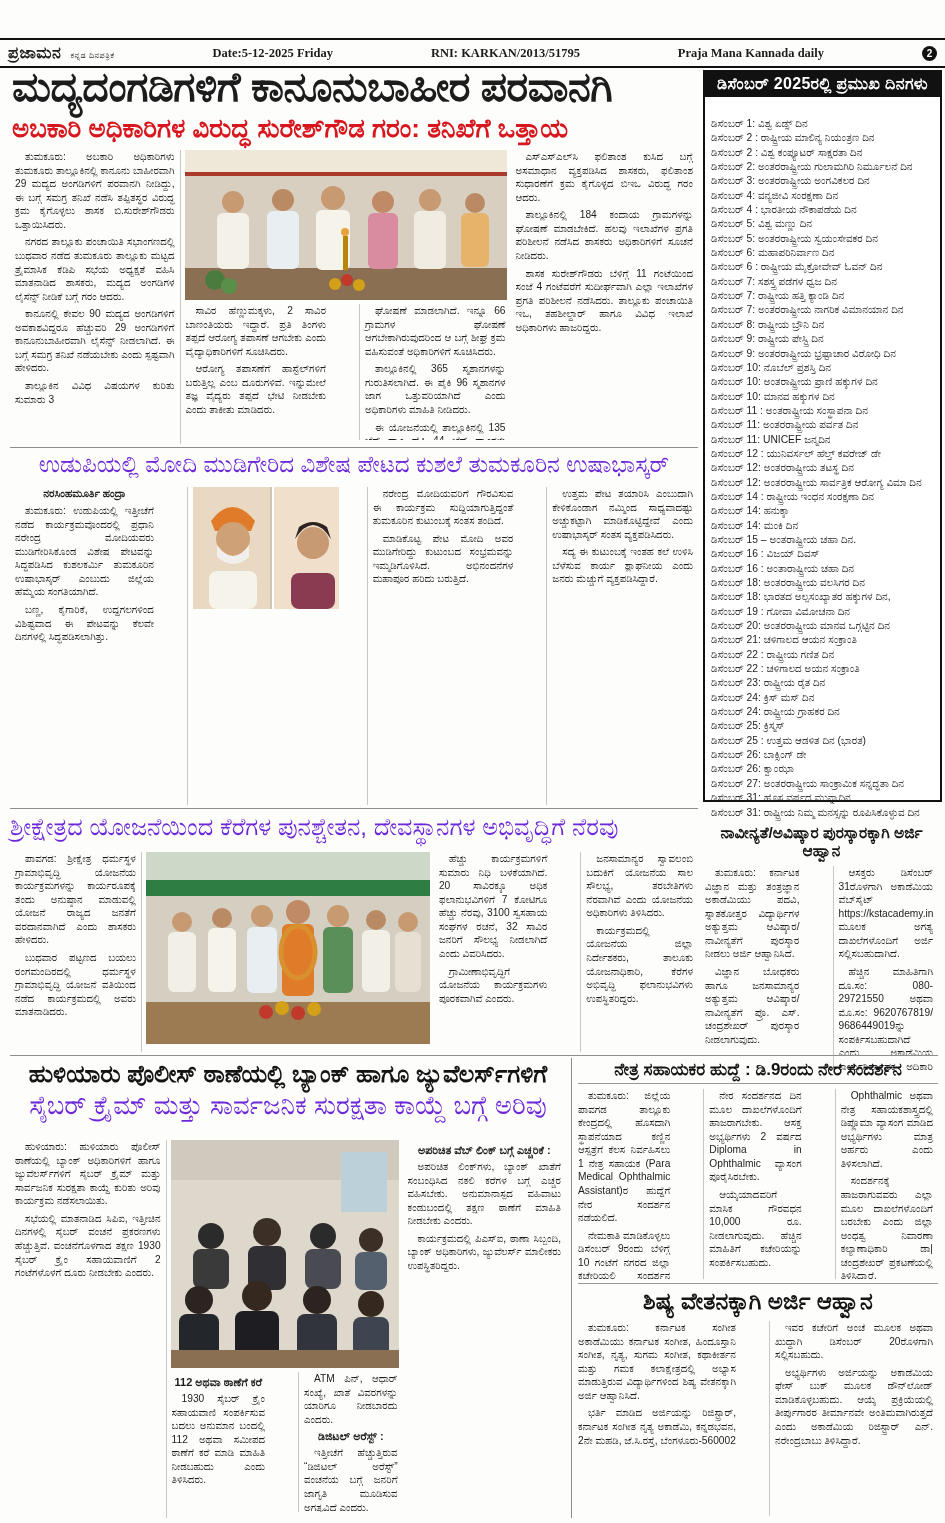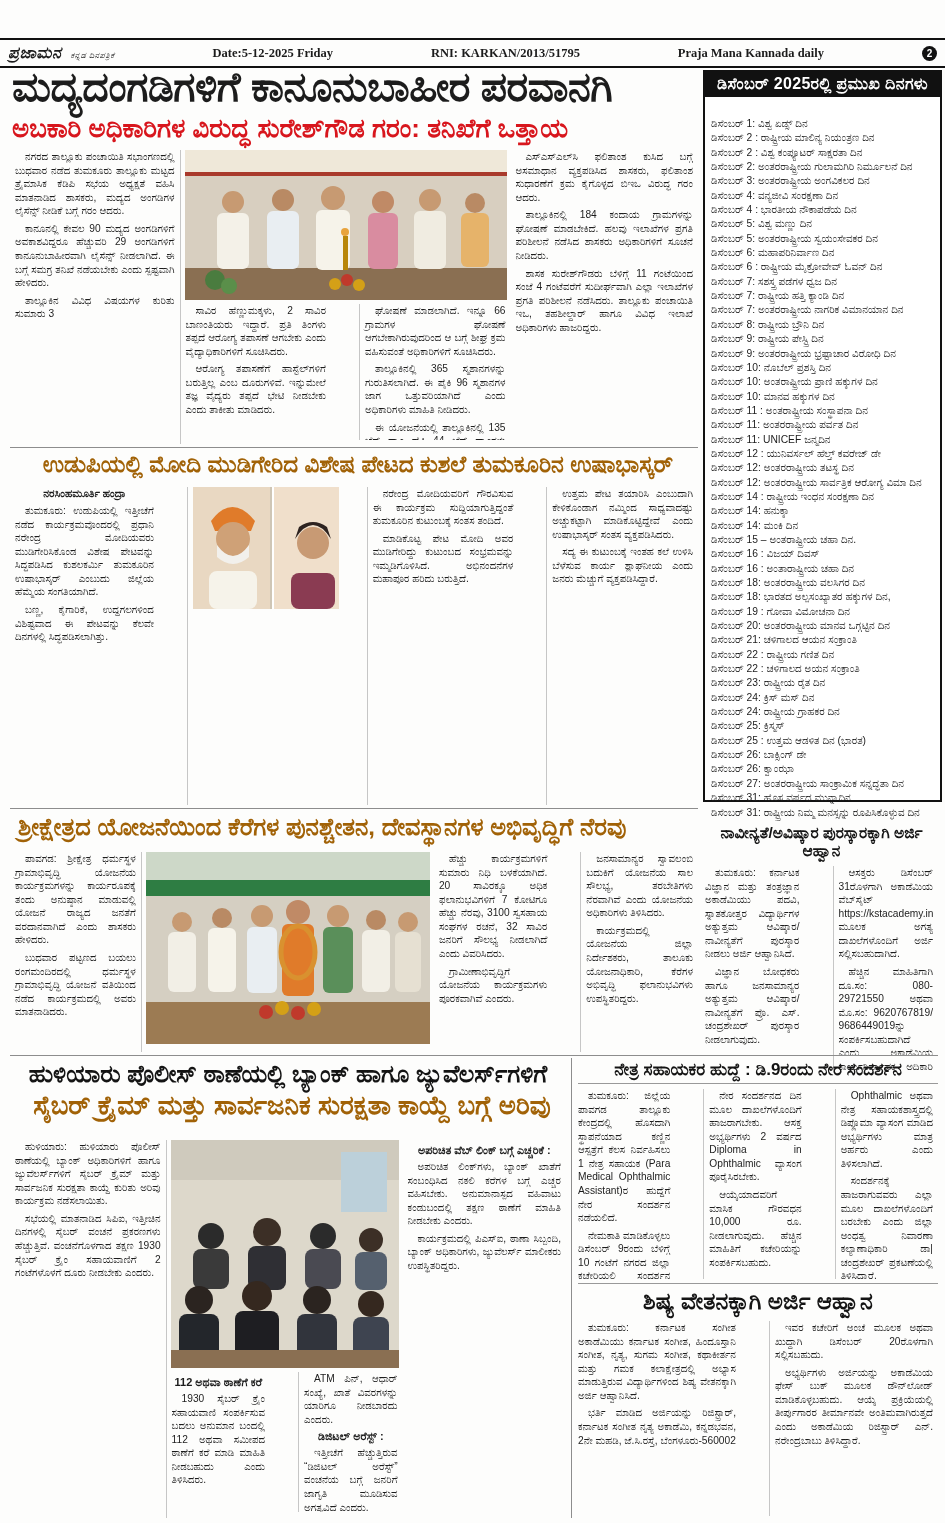--- a/index.html
+++ b/index.html
@@ -2,29 +2,29 @@
 <html><head>
 <meta charset="utf-8">
 <style>
   html,body{margin:0;padding:0;background:#9a9a9a;}
   .page{position:relative;width:945px;height:1523px;background:#fdfdfc;margin:0 auto;
         font-family:"Liberation Sans","DejaVu Sans",sans-serif;color:#1c1c1c;overflow:hidden;}
   .abs{position:absolute;}
   
   .topbar{display:flex;align-items:center;justify-content:space-between;
           border-top:2px solid #111;border-bottom:2px solid #111;padding:2px 8px;height:22px;}
-  .logo{font-weight:bold;font-size:16px;letter-spacing:.5px;font-style:italic;}
+  .logo{font-weight:bold;font-size:16px;letter-spacing:.5px;}
   .logo small{font-weight:normal;font-size:8px;margin-left:4px;}
   .tb-txt{font-weight:bold;font-size:12.5px;font-family:"Liberation Serif","DejaVu Serif",serif;}
   .pgbadge{width:15px;height:15px;border-radius:50%;background:#111;color:#fff;font-size:10px;
            display:flex;align-items:center;justify-content:center;font-weight:bold;}
   
   .h1{font-size:41px;font-weight:bold;line-height:1.05;letter-spacing:-.5px;}
   .h1red{color:#d8161d;font-weight:bold;}
-  .redhead{color:#a16207;font-weight:bold;margin-left:8px;}
+  .redhead{color:#6d28d9;font-weight:normal;}
   .blackhead{color:#141414;font-weight:bold;}
   
   .bp{font-size:10.2px;line-height:1.33;text-align:justify;margin:0 0 4px;text-indent:10px;}
   .subhead{font-size:11px;font-weight:bold;text-align:center;margin:4px 0 3px;}
   .byline{font-size:10.5px;font-weight:bold;text-align:center;margin:0 0 4px;}
   .col{padding:0 5px;overflow:hidden;}
   .col + .col{border-left:1px solid #c6c6c6;margin-left:28px;}
   .photo{background:#cfc6b6;overflow:hidden;}
   .photo svg{display:block;width:100%;height:100%;}
   
@@ -109,20 +109,21 @@
         <div class="sb-item">ಡಿಸೆಂಬರ್ 26: ಕ್ವಾಂಝಾ</div>
         <div class="sb-item">ಡಿಸೆಂಬರ್ 27: ಅಂತರರಾಷ್ಟ್ರೀಯ ಸಾಂಕ್ರಾಮಿಕ ಸನ್ನದ್ಧತಾ ದಿನ</div>
         <div class="sb-item">ಡಿಸೆಂಬರ್ 31: ಹೊಸ ವರ್ಷದ ಮುನ್ನಾದಿನ</div>
         <div class="sb-item">ಡಿಸೆಂಬರ್ 31: ರಾಷ್ಟ್ರೀಯ ನಿಮ್ಮ ಮನಸ್ಸನ್ನು ರೂಪಿಸಿಕೊಳ್ಳುವ ದಿನ</div>
       </div>
   </aside>
 
   <div class="abs" style="left:10px;top:150px;width:688px;height:294px;display:flex;">
     <div class="col" style="width:160px;">
 
+    <p class="bp">ತುಮಕೂರು: ಅಬಕಾರಿ ಅಧಿಕಾರಿಗಳು ತುಮಕೂರು ತಾಲ್ಲೂಕಿನಲ್ಲಿ ಕಾನೂನು ಬಾಹೀರವಾಗಿ 29 ಮದ್ಯದ ಅಂಗಡಿಗಳಿಗೆ ಪರವಾನಗಿ ನೀಡಿದ್ದು, ಈ ಬಗ್ಗೆ ಸಮಗ್ರ ತನಿಖೆ ನಡೆಸಿ ತಪ್ಪಿತಸ್ಥರ ವಿರುದ್ಧ ಕ್ರಮ ಕೈಗೊಳ್ಳಲು ಶಾಸಕ ಬಿ.ಸುರೇಶ್‌ಗೌಡರು ಒತ್ತಾಯಿಸಿದರು.</p>
         <p class="bp">ನಗರದ ತಾಲ್ಲೂಕು ಪಂಚಾಯಿತಿ ಸಭಾಂಗಣದಲ್ಲಿ ಬುಧವಾರ ನಡೆದ ತುಮಕೂರು ತಾಲ್ಲೂಕು ಮಟ್ಟದ ತ್ರೈಮಾಸಿಕ ಕೆಡಿಪಿ ಸಭೆಯ ಅಧ್ಯಕ್ಷತೆ ವಹಿಸಿ ಮಾತನಾಡಿದ ಶಾಸಕರು, ಮದ್ಯದ ಅಂಗಡಿಗಳ ಲೈಸೆನ್ಸ್ ನೀಡಿಕೆ ಬಗ್ಗೆ ಗರಂ ಆದರು.</p>
         <p class="bp">ಕಾನೂನಲ್ಲಿ ಕೇವಲ 90 ಮದ್ಯದ ಅಂಗಡಿಗಳಿಗೆ ಅವಕಾಶವಿದ್ದರೂ ಹೆಚ್ಚುವರಿ 29 ಅಂಗಡಿಗಳಿಗೆ ಕಾನೂನುಬಾಹೀರವಾಗಿ ಲೈಸೆನ್ಸ್ ನೀಡಲಾಗಿದೆ. ಈ ಬಗ್ಗೆ ಸಮಗ್ರ ತನಿಖೆ ನಡೆಯಬೇಕು ಎಂದು ಸ್ಪಷ್ಟವಾಗಿ ಹೇಳಿದರು.</p>
         <p class="bp">ತಾಲ್ಲೂಕಿನ ವಿವಿಧ ವಿಷಯಗಳ ಕುರಿತು ಸುಮಾರು 3</p>
       </div>
     <div style="width:330px;border-left:1px solid #c6c6c6;">
       <div class="photo" style="width:322px;height:150px;margin:0 4px 4px;">
         <svg viewBox="0 0 322 150" preserveAspectRatio="none">
           <rect width="322" height="150" fill="#d8cfc0"></rect>
           <rect width="322" height="24" fill="#efe8d9"></rect>
             <rect y="22" width="322" height="4" fill="#a93a2c"></rect>

